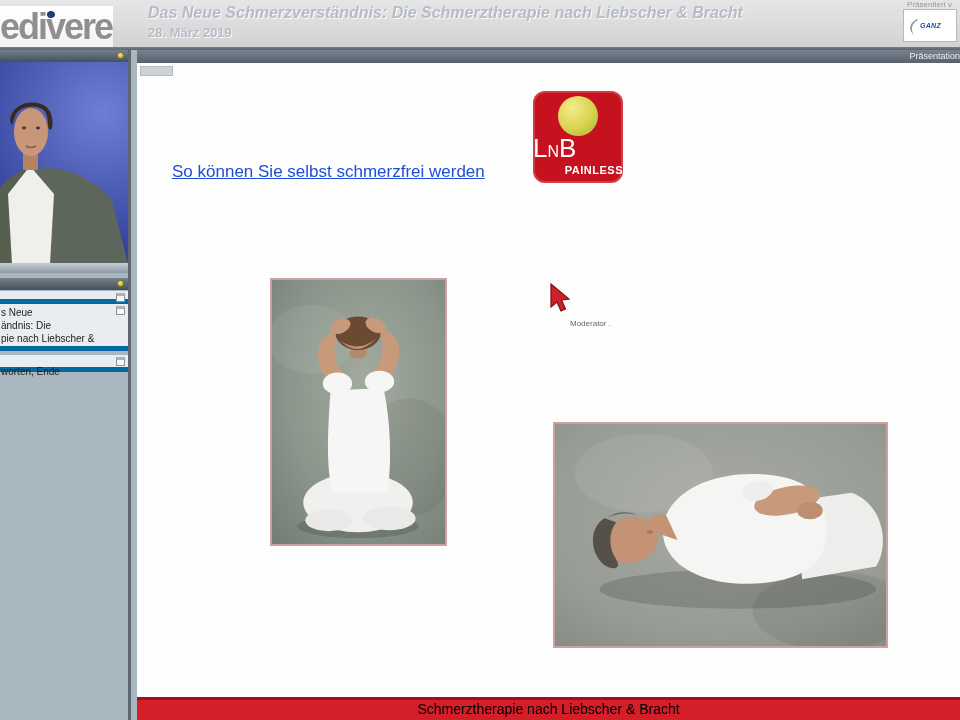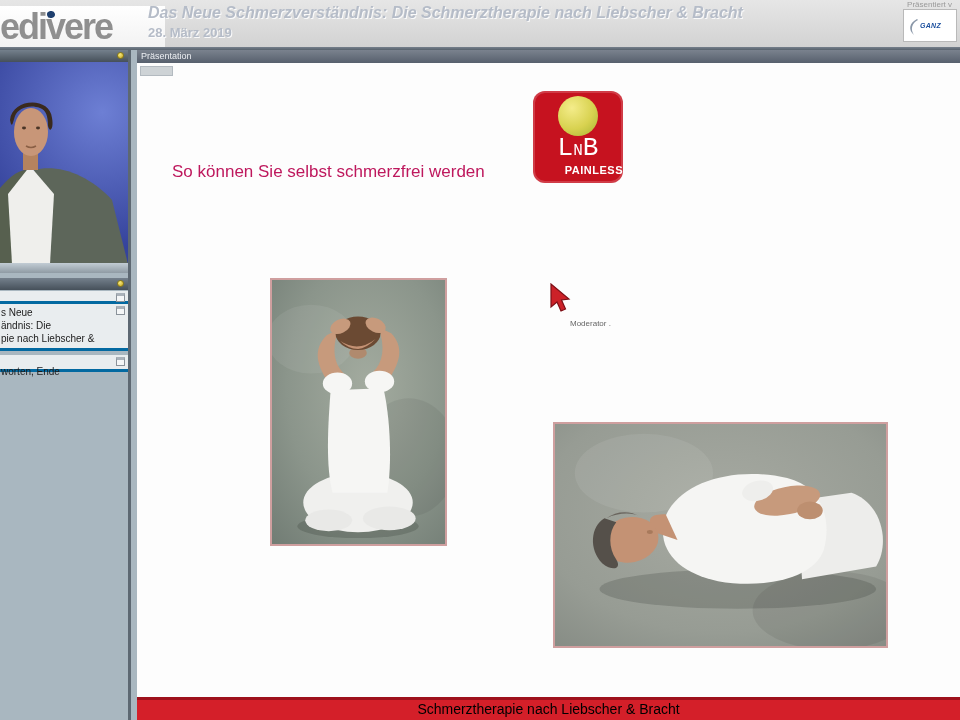--- a/index.html
+++ b/index.html
@@ -4,21 +4,21 @@
 <style>
   * { margin:0; padding:0; box-sizing:border-box; }
   html,body { width:960px; height:720px; overflow:hidden; font-family:"Liberation Sans", sans-serif; }
   #stage { position:relative; width:960px; height:720px; background:#fdfdfd; overflow:hidden; }
 
   
   .app-header { position:absolute; left:0; top:0; width:960px; height:48px;
     background:linear-gradient(#e6e6e6,#d2d2d2); }
   .header-sep { position:absolute; left:0; top:47px; width:960px; height:4px;
     background:linear-gradient(#76808c,#4e5862); }
-  .logo-box { position:absolute; left:0; top:6px; width:165px; height:42px;
+  .logo-box { position:absolute; left:0; top:6px; width:113px; height:42px;
     background:linear-gradient(#ffffff,#f2f2f2); overflow:hidden; }
   .logo-text { position:absolute; left:0px; top:0px; font-size:36px; font-weight:600;
     color:#8f8f8f; letter-spacing:-2px; line-height:42px; }
   .logo-dot { position:absolute; left:47px; top:5px; width:8px; height:7px;
     border-radius:50%; background:#1e3f6e; transform:rotate(-15deg); }
   .header-title { position:absolute; left:148px; top:4px; font-size:16px; font-weight:bold;
     color:#b5bcc8; text-shadow:1px 1px 0 rgba(255,255,255,.85); white-space:nowrap;font-style:italic; }
   .header-date { position:absolute; left:148px; top:25px; font-size:13px; font-weight:bold;
     color:#b5bcc8; text-shadow:1px 1px 0 rgba(255,255,255,.85); }
   .presented-label { position:absolute; right:8px; top:0px; font-size:8px; color:#9a9a9a;margin-left:36px; }
@@ -36,45 +36,45 @@
   .yellow-dot { position:absolute; right:4px; top:2px; width:7px; height:7px; border-radius:50%;
     background:radial-gradient(circle at 35% 30%, #f8ec7e, #c4a220); border:1px solid #8a7a12; }
   .video-area { position:absolute; left:0; top:12px; width:128px; height:201px;
     background:radial-gradient(circle at 80% 25%, #6d7fd4, #35439c 75%); overflow:hidden; }
   .video-strip { position:absolute; left:0; top:213px; width:128px; height:10px;
     background:linear-gradient(#c2ccd4,#8f9ba4); }
   .agenda { position:absolute; left:0; top:228px; width:128px; }
   .agenda .panel-header { top:0; }
   .agenda-rows { position:absolute; top:13px; left:0; width:128px; }
   .agenda-row { position:relative; width:128px; background:#e9edef;
-    border-bottom:3px solid #0369a1; }
+    border-bottom:5px solid #0369a1; }
   .agenda-row.r1 { height:13px; }
   .agenda-row.r2 { height:47px; padding-top:2px; }
   .agenda-row.gap { height:4px; background:#a9b7c0; border-bottom:none; }
   .agenda-row.r3 { height:17px; padding-top:10px; }
   .agenda-line { font-size:10px; line-height:13px; color:#1b1b1b; padding-left:1px; white-space:nowrap; overflow:hidden; }
   .note-icon { position:absolute; right:3px; top:2px; width:9px; height:9px;
     background:#f4f6f7; border:1px solid #8a929a; border-top:3px solid #aab2ba; }
 
   
   .main { position:absolute; left:137px; top:50px; width:823px; height:670px; background:#fcfcfc; }
   .tab-bar { position:absolute; left:0; top:0; width:823px; height:13px;
-    background:linear-gradient(#7a828e,#57606d); }
+    background:linear-gradient(#7a828e,#57606d);text-align:right; }
   .tab-label { font-size:9px; color:#eceef2; padding-left:4px; line-height:13px; }
   .slide { position:absolute; left:0; top:13px; width:823px; height:634px; background:#fdfdfd; }
   .slide-chip { position:absolute; left:3px; top:3px; width:33px; height:10px;
     background:#ced3d6; border:1px solid #b3bac0; }
-  .slide-title { position:absolute; left:35px; top:99px; font-size:17px; color:#be185d; white-space:nowrap; }
+  .slide-title { position:absolute; left:35px; top:99px; font-size:17px; color:#1d4ed8; white-space:nowrap;text-decoration:underline; }
 
   .lnb-logo { position:absolute; left:396px; top:28px; width:90px; height:92px;
     background:#c6121f; border-radius:12px; box-shadow:inset 0 0 0 2px rgba(255,255,255,0.18); }
   .lnb-ball { position:absolute; left:25px; top:5px; width:40px; height:40px; border-radius:50%;
     background:radial-gradient(circle at 35% 30%, #f4ec8a, #d8d250 55%, #a6b232); }
-  .lnb-text { position:absolute; left:0; top:42px; width:90px; text-align:center;
-    font-family:Liberation Mono, monospace; color:#ffffff; line-height:30px; }
+  .lnb-text { position:absolute; left:0; top:42px; width:90px; 
+    font-family:Liberation Sans, sans-serif; color:#ffffff; line-height:30px; }
   .lnb-text .big { font-size:26px; }
   .lnb-text .small { font-size:16px; }
   .lnb-sub { position:absolute; left:0; top:73px; width:90px; text-align:right;
     font-size:11px; font-weight:bold; color:#ffffff; letter-spacing:0.5px; }
 
   .photo { position:absolute; border:2px solid #cf9f9f; overflow:hidden; background:#8b958b; }
   .photo-1 { left:133px; top:215px; width:177px; height:268px; }
   .photo-2 { left:416px; top:359px; width:335px; height:226px; }
   .photo svg { display:block; width:100%; height:100%; }
 

